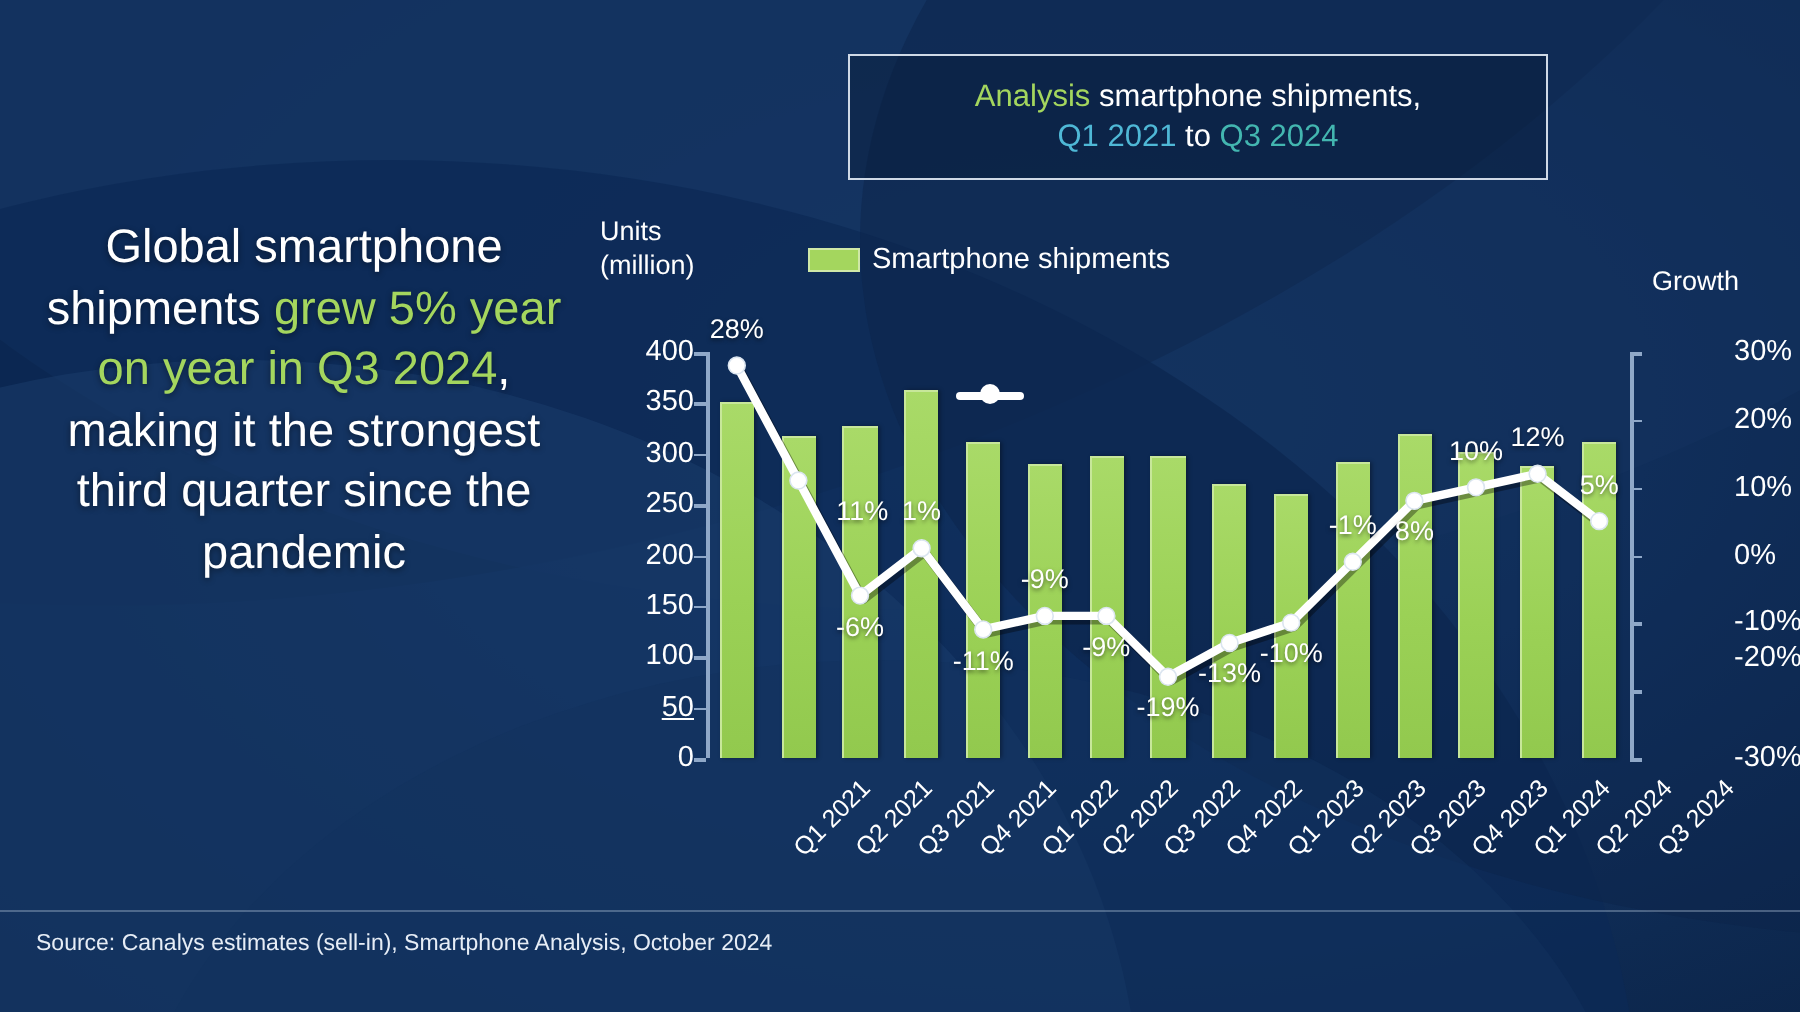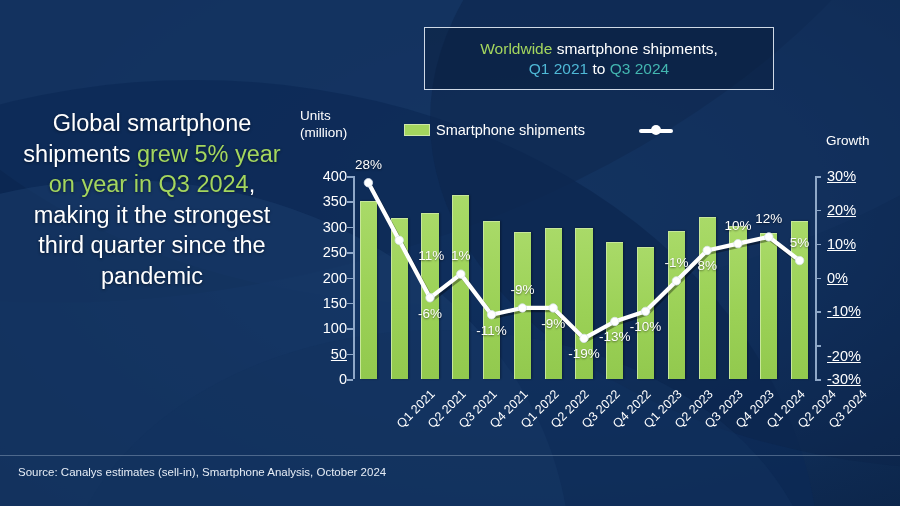--- a/index.html
+++ b/index.html
@@ -47,43 +47,43 @@
 
   
   .chart { position:absolute; left:296px; top:100px; width:596px; height:360px; }
 
   .axis-title { position:absolute; color:#ffffff; font-size:13.5px; line-height:1.25; }
   #units-title { left:4px; top:8px; }
   #growth-title { left:530px; top:33px; }
 
   
   .legend { position:absolute; left:108px; top:22px; display:flex; gap:54px; align-items:center;
-            color:#ffffff; font-size:14.5px; white-space:nowrap; }
+            color:#ffffff; font-size:14.5px; white-space:nowrap;flex-direction:column; }
   .lg-item { display:flex; align-items:center; gap:6px; }
   .lg-swatch { width:26px; height:12px; background:#a4d65e; border:1px solid #cfe8a8; }
   .lg-line { position:relative; width:34px; height:10px; }
   .lg-line::before { content:""; position:absolute; left:0; top:4px; width:34px; height:3.5px;
                      background:#ffffff; border-radius:2px; }
   .lg-line::after { content:""; position:absolute; left:12px; top:0px; width:10px; height:10px;
                     background:#ffffff; border-radius:50%; }
 
   
   .plot { position:absolute; left:57px; top:76px; width:462px; height:203px; }
 
   .yaxis { position:absolute; top:0; height:203px; width:1.5px; background:#8fa8c8; }
   #yaxis-left  { left:0px; }
   #yaxis-right { left:462px; }
 
   .tick { position:absolute; width:6px; height:1.5px; background:#8fa8c8; }
   .tick.left  { left:-6px; }
   .tick.right { left:462px; }
 
-  .ylab { position:absolute; color:#ffffff; font-size:14.5px; transform:translateY(-50%); white-space:nowrap; }
+  .ylab { position:absolute; color:#ffffff; font-size:14.5px; transform:translateY(-50%); white-space:nowrap;margin-left:40px; }
   .ylab.left  { right:468px; text-align:right; }
-  .ylab.right { left:474px;text-decoration:underline; }
+  .ylab.right { left:474px; }
 
   .bars { position:absolute; left:0; top:0; width:462px; height:203px; }
   .bar {
     position:absolute; bottom:0;
     background:linear-gradient(180deg,#a9da68 0%,#9bd156 55%,#92c94e 100%);
     border-left:1px solid #c7e79a; border-top:1px solid #c7e79a;
     box-shadow:1px 0 2px rgba(0,0,0,.35);
   }
 
   .line-svg { position:absolute; left:0; top:0; width:462px; height:203px; overflow:visible; }
@@ -106,21 +106,21 @@
 <div class="stage">
 
   <div class="swoosh sw1"></div>
   <div class="swoosh sw2"></div>
   <div class="swoosh sw3"></div>
   <div class="swoosh sw4"></div>
   <div class="swoosh sw5"></div>
   <div class="swoosh sw6"></div>
 
   <div class="title-box">
-    <div class="title-line" id="title-line-1"><span style="color: rgb(164, 214, 94);">Worldwide</span><span style="color: rgb(255, 255, 255);"> smartphone shipments,</span></div>
+    <div class="title-line" id="title-line-1"><span style="color: rgb(164, 214, 94);">Analysis</span><span style="color: rgb(255, 255, 255);"> smartphone shipments,</span></div>
     <div class="title-line" id="title-line-2"><span style="color: rgb(79, 184, 214);">Q1 2021</span><span style="color: rgb(255, 255, 255);"> to </span><span style="color: rgb(67, 182, 176);">Q3 2024</span></div>
   </div>
 
   <div class="headline" id="headline"><span style="color: rgb(255, 255, 255);">Global smartphone shipments </span><span style="color: rgb(164, 214, 94);">grew 5% year on year in Q3 2024</span><span style="color: rgb(255, 255, 255);">, making it the strongest third quarter since the pandemic</span></div>
 
   <div class="chart">
 
     <div class="axis-title" id="units-title">
       <div>Units</div>
       <div>(million)</div>
@@ -158,21 +158,21 @@
           <div class="ylab left" style="top: 50.75px;">300</div>
           <div class="tick left" style="top: 25.375px;"></div>
           <div class="ylab left" style="top: 25.375px;">350</div>
           <div class="tick left" style="top: 0px;"></div>
           <div class="ylab left" style="top: 0px;">400</div>
         </div>
       <div id="right-ticks">
           <div class="tick right" style="top: 203px;"></div>
           <div class="ylab right" style="top: 203px;">-30%</div>
           <div class="tick right" style="top: 169.167px;"></div>
-          <div class="ylab right" style="top: 180px;">-20%</div>
+          <div class="ylab right" style="top: 153px;">-20%</div>
           <div class="tick right" style="top: 135.333px;"></div>
           <div class="ylab right" style="top: 135.333px;">-10%</div>
           <div class="tick right" style="top: 101.5px;"></div>
           <div class="ylab right" style="top: 101.5px;">0%</div>
           <div class="tick right" style="top: 67.6667px;"></div>
           <div class="ylab right" style="top: 67.6667px;">10%</div>
           <div class="tick right" style="top: 33.8333px;"></div>
           <div class="ylab right" style="top: 33.8333px;">20%</div>
           <div class="tick right" style="top: 0px;"></div>
           <div class="ylab right" style="top: 0px;">30%</div>

